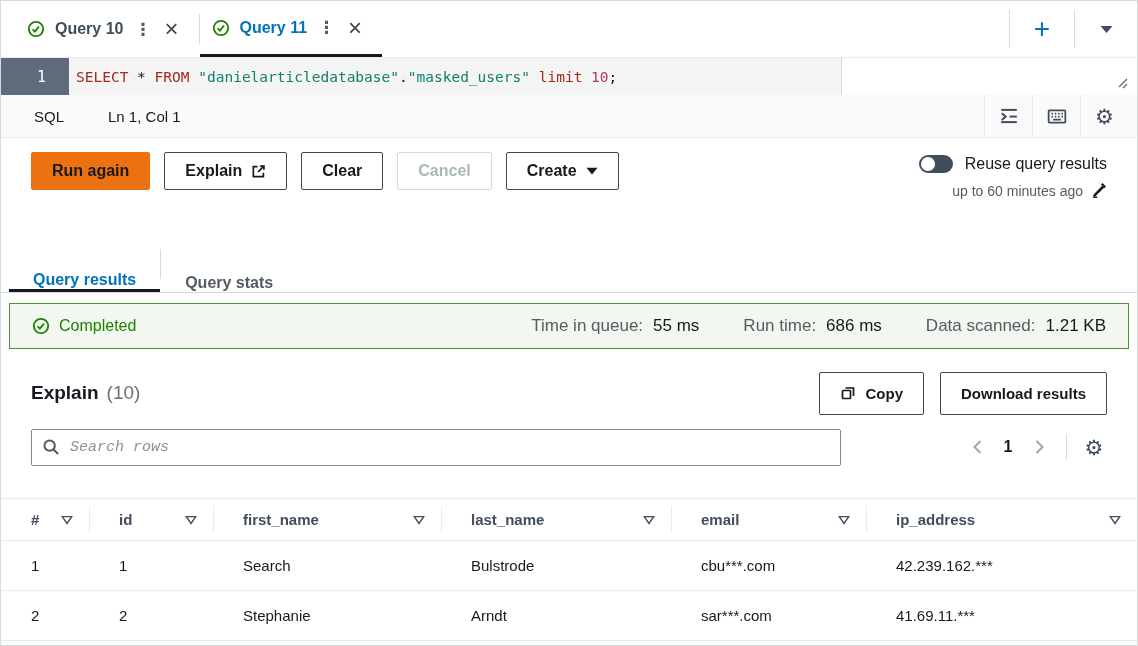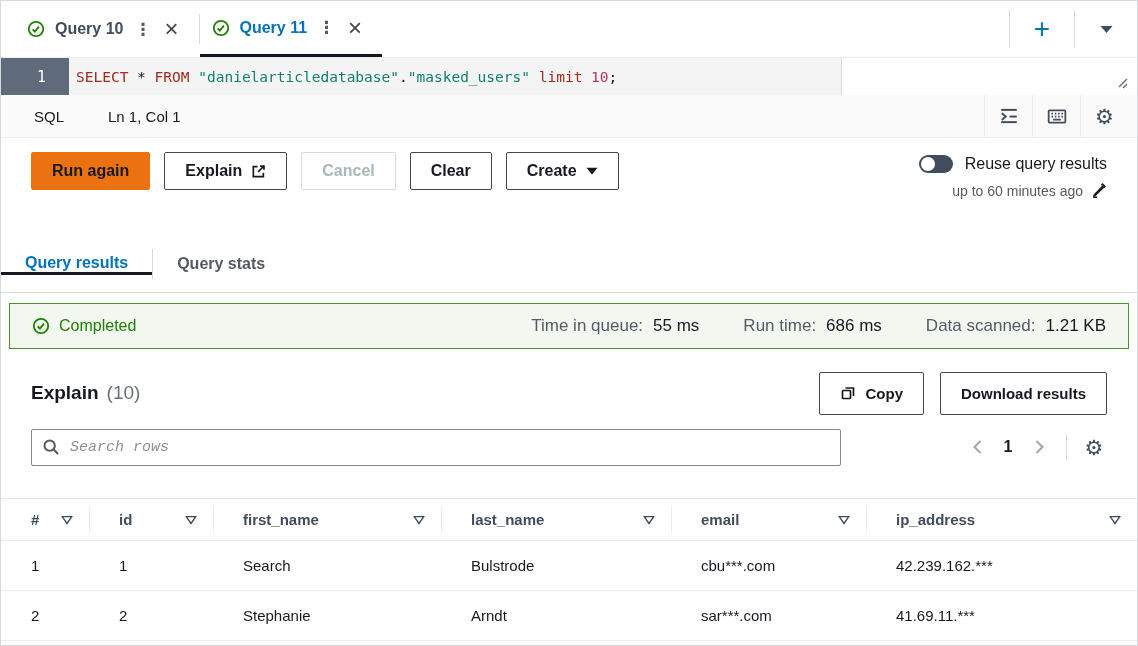--- a/index.html
+++ b/index.html
@@ -49,21 +49,21 @@
   .btn.primary { background:#ec7211; border-color:#ec7211; color:#16191f; }
   .btn.disabled { border-color:#d5dbdb; color:#aab7b8; cursor:default; }
   .reuse { position:absolute; top:17px; right:30px; text-align:right; }
   .reuse-top { display:flex; align-items:center; gap:12px; justify-content:flex-end; }
   .toggle { width:34px; height:18px; border-radius:9px; background:#414d5c; position:relative; cursor:pointer; }
   .toggle .knob { position:absolute; left:2px; top:2px; width:14px; height:14px; border-radius:50%; background:#fff; }
   .reuse-label { font-size:16px; color:#16191f; }
   .reuse-hint { margin-top:10px; font-size:14px; color:#545b64; display:flex; align-items:center; gap:8px; justify-content:flex-end; }
 
   
-  .rtabs { display:flex; align-items:center; height:57px; border-bottom:1px solid #d5dbdb; }
+  .rtabs { display:flex; align-items:flex-end; height:57px; padding-left:8px; border-bottom:1px solid #d5dbdb; }
   .rtab { display:flex; align-items:center; padding:0 24px; font-size:16px; font-weight:700; color:#545b64; cursor:pointer; }
   .rtab.active { color:#0073bb; border-bottom:3px solid #16191f; }
 
   
   .banner-wrap { padding:10px 8px 12px 8px; }
   .banner { height:46px; border:1px solid #4c8f35; background:#f2f8f0; display:flex; align-items:center; padding:0 22px; }
   .banner .status { display:flex; align-items:center; gap:9px; font-size:16px; color:#1d8102; }
   .banner .metrics { margin-left:auto; display:flex; align-items:center; gap:44px; }
   .metric { display:flex; align-items:center; gap:10px; font-size:17px; }
   .metric .mlabel { color:#545b64; }
@@ -184,25 +184,25 @@
           <span>Run again</span>
         </button>
       <button class="btn">
         <span>Explain</span>
         <svg width="15" height="15" viewBox="0 0 16 16" fill="none" stroke="#16191f" stroke-width="1.8">
             <path d="M13.2 9.2v4.3H2.5V2.8H7"></path>
             <path d="M9.8 2.2h4v4"></path>
             <path d="M13.6 2.4L7.6 8.4"></path>
           </svg>
       </button>
+      <button class="btn">
+          <span>Clear</span>
+        </button>
       <button class="btn disabled">
           <span>Cancel</span>
-        </button>
-      <button class="btn">
-          <span>Clear</span>
         </button>
       <button class="btn">
         <span>Create</span>
         <svg width="12" height="8" viewBox="0 0 12 8">
             <polygon points="0.5,0.8 11.5,0.8 6,7.4" fill="#16191f"></polygon>
           </svg>
       </button>
     </div>
     <div class="reuse">
       <div class="reuse-top">

